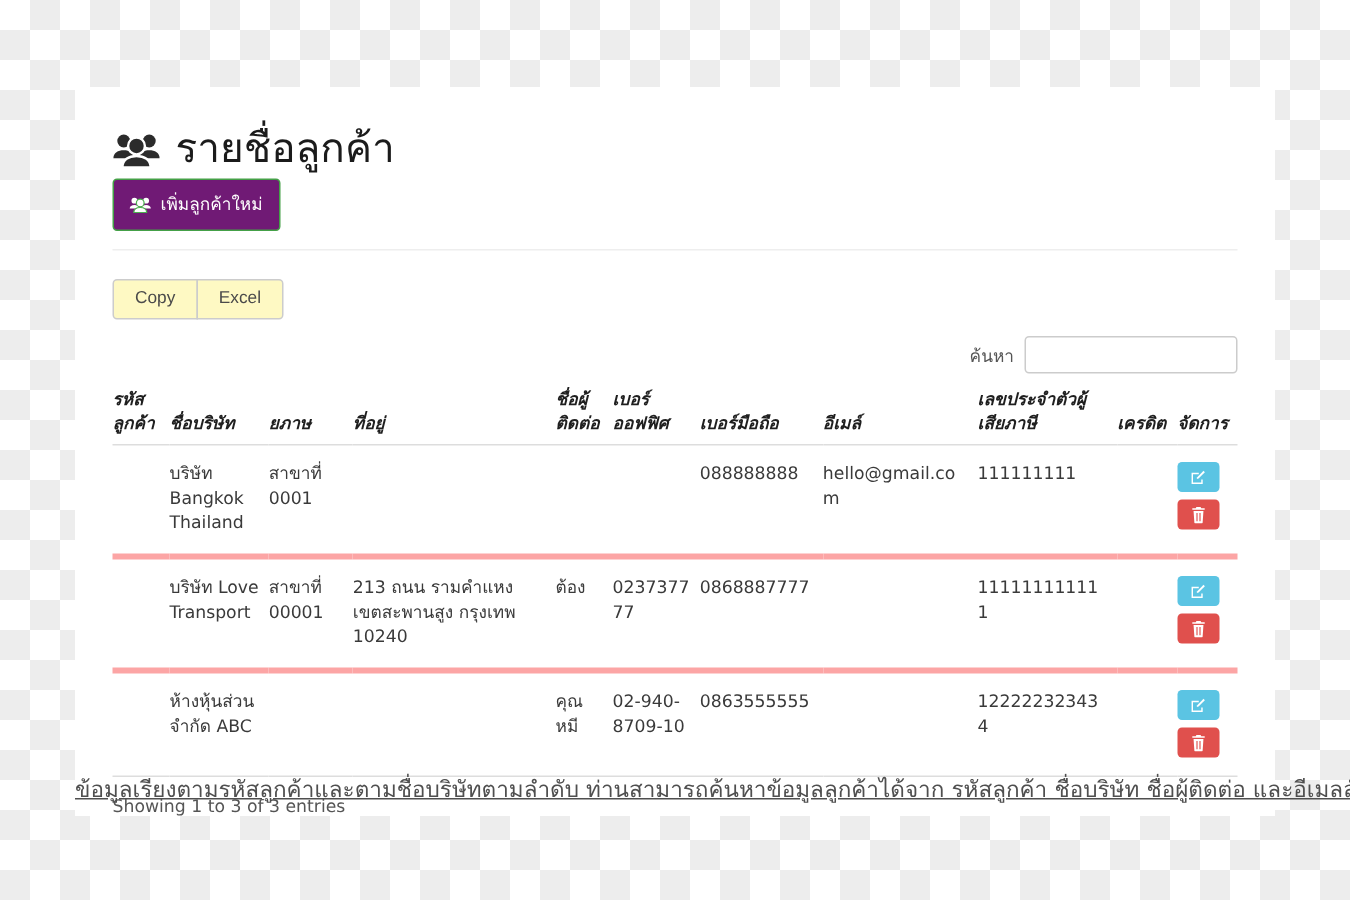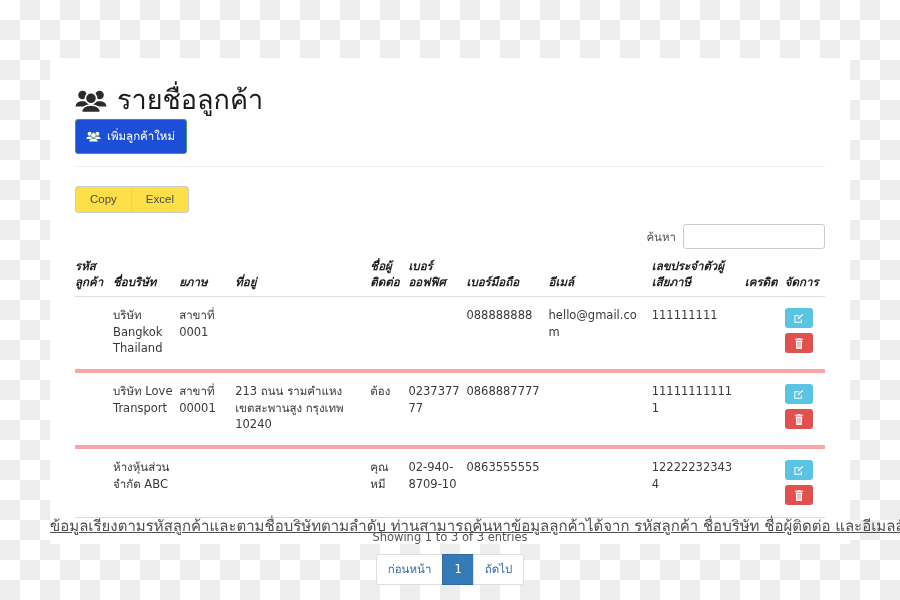--- a/index.html
+++ b/index.html
@@ -50,21 +50,21 @@
     white-space: nowrap;
   }
   .users-icon-big {
     display: inline-block;
     width: 32px;
     height: 24px;
     position: relative;
     flex: none;
   }
   .btn-add {
-    background: #1d4ed8;
+    background: #701a75;
     color: #ffffff;
     border: 1px solid #44a047;
     border-radius: 3px;
     font-size: 11.5px;
     padding: 7px 11px 8px 10px;
     display: inline-flex;
     align-items: center;
     gap: 6px;
     white-space: nowrap;
     cursor: pointer;
@@ -80,21 +80,21 @@
 
   
   .toolbar {
     margin-top: 19px;
     display: flex;
   }
   .btn-group {
     display: inline-flex;
   }
   .btn-tool {
-    background: #fde047;
+    background: #fef9c3;
     border: 1px solid #cccccc;
     color: #4a4a4a;
     font-size: 11.5px;
     padding: 6px 14px 7px;
     cursor: pointer;
   }
   .btn-tool + .btn-tool { margin-left: -1px; }
   .btn-tool:first-child { border-radius: 3px 0 0 3px; }
   .btn-tool:last-child  { border-radius: 0 3px 3px 0; }
 
@@ -187,21 +187,20 @@
   .btn-edit   { background: #5bc4e3; }
   .btn-delete { background: #e0504d; }
   .btn-action svg { display: block; }
 
   
   .table-footer {
     margin-top: 12px;
     display: flex;
     align-items: center;
     justify-content: space-between;
-    flex-direction: column;
   }
   .entries-info {
     font-size: 11.5px;
     color: #555555;
   }
   .pagination {
     display: inline-flex;
     margin-top: 10px;
   }
   .page-btn {
@@ -402,22 +401,17 @@
               </span>
             </button>
           </div>
         </td>
       </tr>
     </tbody>
   </table>
 
   <div class="table-footer">
     <div class="entries-info">Showing 1 to 3 of 3 entries</div>
-    <div class="pagination">
-      <button class="page-btn">ก่อนหน้า</button>
-      <button class="page-btn active">1</button>
-      <button class="page-btn">ถัดไป</button>
-    </div>
   </div>
 
 </div>
 
 <div class="note">ข้อมูลเรียงตามรหัสลูกค้าและตามชื่อบริษัทตามลำดับ ท่านสามารถค้นหาข้อมูลลูกค้าได้จาก รหัสลูกค้า ชื่อบริษัท ชื่อผู้ติดต่อ และอีเมลล์</div>
 
 </body></html>

